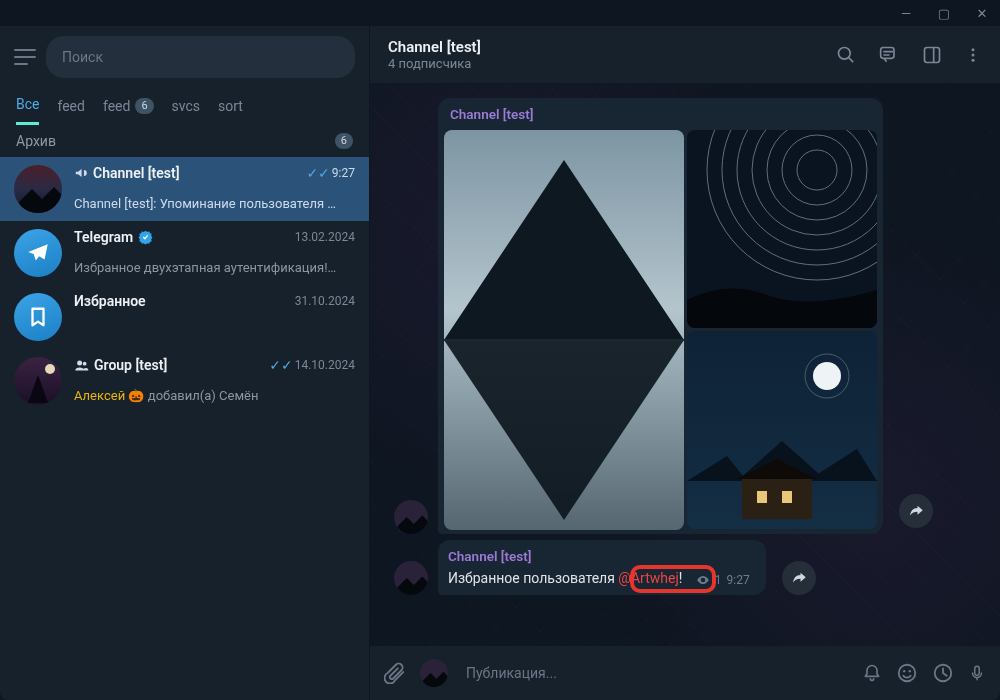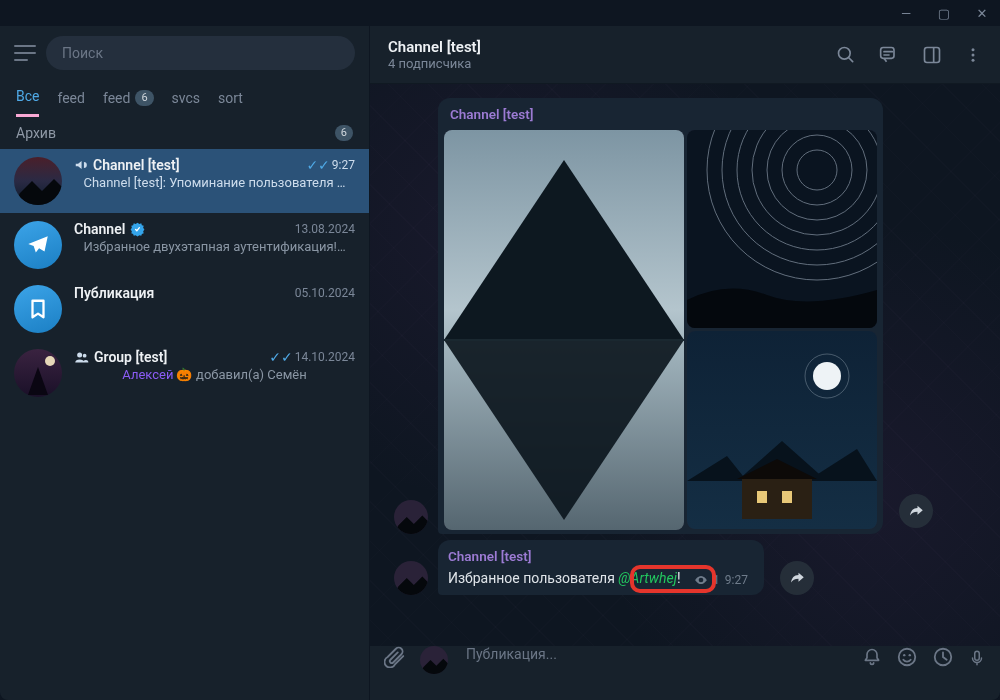--- a/index.html
+++ b/index.html
@@ -16,38 +16,38 @@
     display: flex; justify-content: flex-end; align-items: center;
     padding: 0 6px; gap: 14px;
     -webkit-app-region: drag;
   }
   .titlebar span { width: 24px; text-align: center; color: #7b8798; cursor: pointer; font-size: 13px; }
   .app { flex:1; display:flex; min-height:0; }
   
   .sidebar { width: 370px; background:#17212b; display:flex; flex-direction:column; border-right:1px solid #0e1621;}
   .sb-top { display:flex; align-items:center; gap:10px; padding:10px 14px; }
   .menu-icon { color:#6b7686; cursor:pointer; display:flex; align-items:center; }
-  .search-box { flex:1; background:#242f3d; border-radius:18px; height:34px; display:flex; align-items:center; padding:0 16px; }
+  .search-box { flex:1; background:#242f3d; border-radius:18px; height:42px; display:flex; align-items:center; padding:0 16px; }
   .search-box input { background:transparent; border:none; outline:none; color:#ccc; width:100%; font-size:14px; }
   .search-box input::placeholder { color:#6b7686; }
   .tabs { display:flex; gap:18px; padding:8px 16px 0; font-size:14px; color:#7b8798; }
   .tab { padding-bottom:10px; cursor:pointer; position:relative; display:flex; align-items:center; gap:5px;}
-  .tab.active { color:#4fa9e6; border-bottom:3px solid #f9a8d4; }
+  .tab.active { color:#4fa9e6; border-bottom:3px solid #5eead4; }
   .badge-round { background:#3e5466; color:#d0d6dc; border-radius:10px; font-size:11px; padding:1px 6px; line-height:14px;}
   .archive-row { display:flex; justify-content:space-between; align-items:flex-start; padding:8px 16px; color:#8f99a6; font-size:14px;}
   .chat-list { flex:1; overflow:auto; }
   .chat { display:flex; gap:12px; padding:8px 14px; cursor:pointer; }
   .chat.selected { background:#2b5278; }
   .chat.selected .chat-time, .chat.selected .chat-preview { color:#cddcec; }
   .avatar { width:48px; height:48px; border-radius:50%; flex-shrink:0; display:flex; align-items:center; justify-content:center; overflow:hidden; }
   .chat-body { flex:1; min-width:0; }
   .chat-top { display:flex; justify-content:space-between; align-items:center; }
   .chat-name { font-weight:600; font-size:14px; color:#eef1f4; display:flex; align-items:center; gap:5px; white-space:nowrap; overflow:hidden; text-overflow:ellipsis;}
   .chat-time { color:#7b8798; font-size:12px; display:flex; align-items:center; gap:2px; }
-  .chat-preview { color:#8a96a4; font-size:13px; white-space:nowrap; overflow:hidden; text-overflow:ellipsis; margin-top:2px;text-align:center;}
+  .chat-preview { color:#8a96a4; font-size:13px; white-space:nowrap; overflow:hidden; text-overflow:ellipsis; margin-top:15px;}
   .check { color:#4fa9e6; font-size:14px; }
   .emoji { font-size:13px;}
   
   .main { flex:1; display:flex; flex-direction:column; position:relative; background:#0e1621; }
   .chat-bg {
     position:absolute; inset:0;
     background:
       radial-gradient(circle at 20% 30%, rgba(123,50,140,0.10) 0, transparent 40%),
       radial-gradient(circle at 80% 70%, rgba(123,50,140,0.10) 0, transparent 40%),
       #0e1621;
@@ -66,26 +66,26 @@
   .msg-avatar { width:34px; height:34px; border-radius:50%; flex-shrink:0; overflow:hidden;}
   .bubble { background:#182533; border-radius:12px; border-bottom-left-radius:4px; max-width:500px; padding:8px 10px 8px 10px; position:relative;}
   .bubble .author { color:#9c7bd4; font-size:13.5px; font-weight:600; margin-bottom:4px;}
   .album { display:flex; gap:3px; }
   .album-col { display:flex; flex-direction:column; gap:3px; }
   .thumb { border-radius:8px; overflow:hidden; background:#223; }
   .meta { color:#6f7c8b; font-size:12px; text-align:right; padding:0 6px 0 0; display:flex; align-items:center; justify-content:flex-end; gap:5px;}
   .fwd-btn { width:34px; height:34px; border-radius:50%; background:rgba(40,50,60,0.85); display:flex; align-items:center; justify-content:center; color:#cfd6dd; cursor:pointer; margin-left:6px;}
   .text-bubble-row { position:relative; }
   .highlight-box { position:absolute; border:4px solid #e5352c; border-radius:10px; pointer-events:none; z-index:3; }
-  .composer { height:54px; background:#17212b; display:flex; align-items:flex-start; padding:0 14px; gap:14px; position:relative; z-index:2;}
+  .composer { height:54px; background:#17212b; display:flex; align-items:center; padding:0 14px; gap:14px; position:relative; z-index:2;}
   .comp-icon { color:#6b7686; cursor:pointer; }
   .comp-avatar { width:28px; height:28px; border-radius:50%; overflow:hidden;}
   .comp-input { flex:1; background:transparent; border:none; outline:none; color:#ccc; font-size:14px; padding:0 4px;}
   .comp-input::placeholder { color:#6b7686;}
-  .mention { color:#22c55e;font-style:italic; }
+  .mention { color:#ef4444; }
   
   svg { display:block; }
 </style>
 </head>
 <body>
 
 <div class="titlebar">
   <span>—</span>
   <span>▢</span>
   <span>✕</span>
@@ -164,44 +164,44 @@
 
       <div class="chat">
         <div class="avatar" style="background:linear-gradient(160deg,#3ca4e8,#1b7fc4);">
           <svg width="26" height="26" viewBox="0 0 24 24">
               <path d="M21 4L3 11l5 2 2 6 3-4 5 3 3-14z" fill="#fff"></path>
             </svg>
         </div>
         <div class="chat-body">
           <div class="chat-top">
             <div class="chat-name">
-              <span>Channel</span>
+              <span>Telegram</span>
               <svg width="15" height="15" viewBox="0 0 24 24">
                   <path d="M12 1l3 2 3-1 1 3 3 1-1 3 2 3-2 3 1 3-3 1-1 3-3-1-3 2-3-2-3 1-1-3-3-1 1-3-2-3 2-3-1-3 3-1 1-3 3 1 3-2z" fill="#34a4ea"></path>
                   <path d="M9 12l2 2 4-5" stroke="#fff" stroke-width="2" fill="none" stroke-linecap="round"></path>
                 </svg>
             </div>
-            <div class="chat-time">13.08.2024</div>
+            <div class="chat-time">13.02.2024</div>
           </div>
           <div class="chat-preview">Избранное двухэтапная аутентификация!…</div>
         </div>
       </div>
 
       <div class="chat">
         <div class="avatar" style="background:linear-gradient(160deg,#3ca4e8,#1b7fc4);">
           <svg width="22" height="22" viewBox="0 0 24 24">
               <path d="M6 3h12v18l-6-4-6 4V3z" fill="none" stroke="#fff" stroke-width="2.5" stroke-linejoin="round"></path>
             </svg>
         </div>
         <div class="chat-body">
           <div class="chat-top">
             <div class="chat-name">
-                <span>Публикация</span>
+                <span>Избранное</span>
               </div>
-            <div class="chat-time">05.10.2024</div>
+            <div class="chat-time">31.10.2024</div>
           </div>
         </div>
       </div>
 
       <div class="chat">
         <div class="avatar">
           <svg width="48" height="48" viewBox="0 0 48 48">
               <defs>
                 <linearGradient id="sky3" x1="0" y1="0" x2="0" y2="1">
                   <stop offset="0" stop-color="#3a2340"></stop>
@@ -222,21 +222,21 @@
                   <path d="M2 20c0-3 3-5 7-5s7 2 7 5M14 20c0-2 2-4 5-4s4 2 4 4" fill="#cddcec"></path>
                 </svg>
               <span>Group [test]</span>
             </div>
             <div class="chat-time">
               <span class="check">✓✓</span>
               <span>14.10.2024</span>
             </div>
           </div>
           <div class="chat-preview">
-            <span style="color:#8b5cf6">Алексей</span>
+            <span style="color:#eab308">Алексей</span>
             <span class="emoji">🎃</span>
             <span>добавил(а) Семён</span>
           </div>
         </div>
       </div>
 
     </div>
   </div>
 
   <div class="main">

